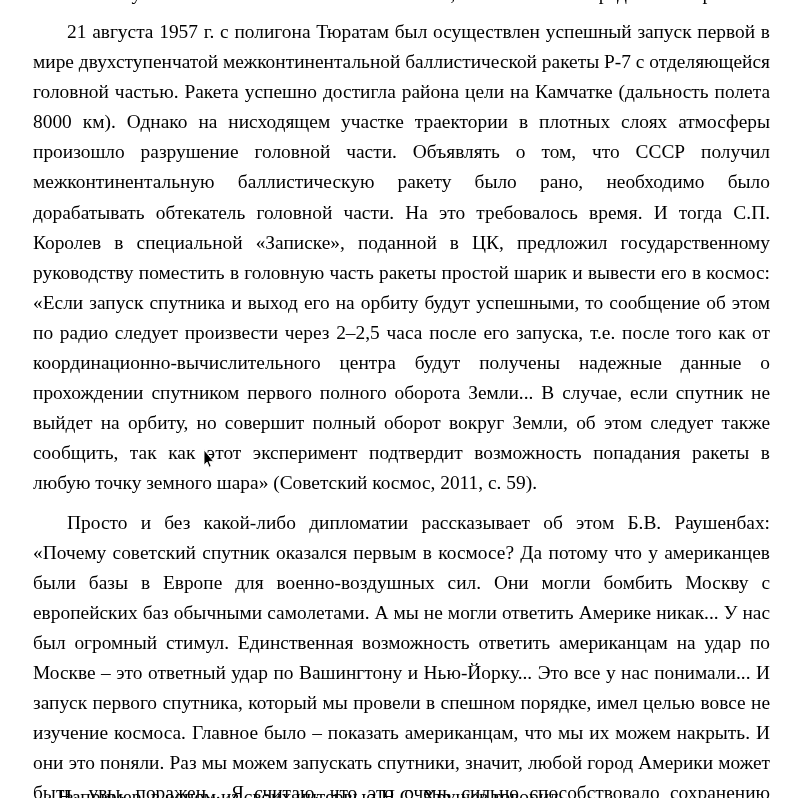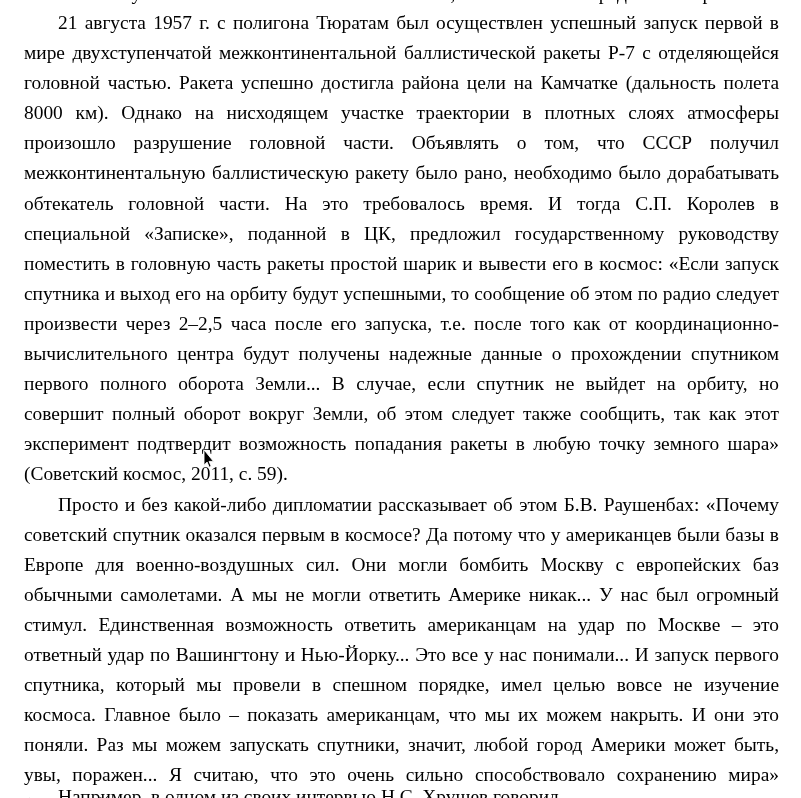--- a/index.html
+++ b/index.html
@@ -46,21 +46,21 @@
     left: 24px;
     right: 22px;
     color: #000000;
     font-size: 19.4px;
     line-height: 30.1px;
     text-align: justify;
     -webkit-hyphens: none;
     hyphens: none;
   }
   .para {
-    margin: 0;
+    margin: 9px;
     text-indent: 34px;
     text-align: justify;
   }
   .clip-bottom {
     position: absolute;
     left: 24px;
     right: 10px;
     top: 782px;
     height: 16px;
     overflow: hidden;

